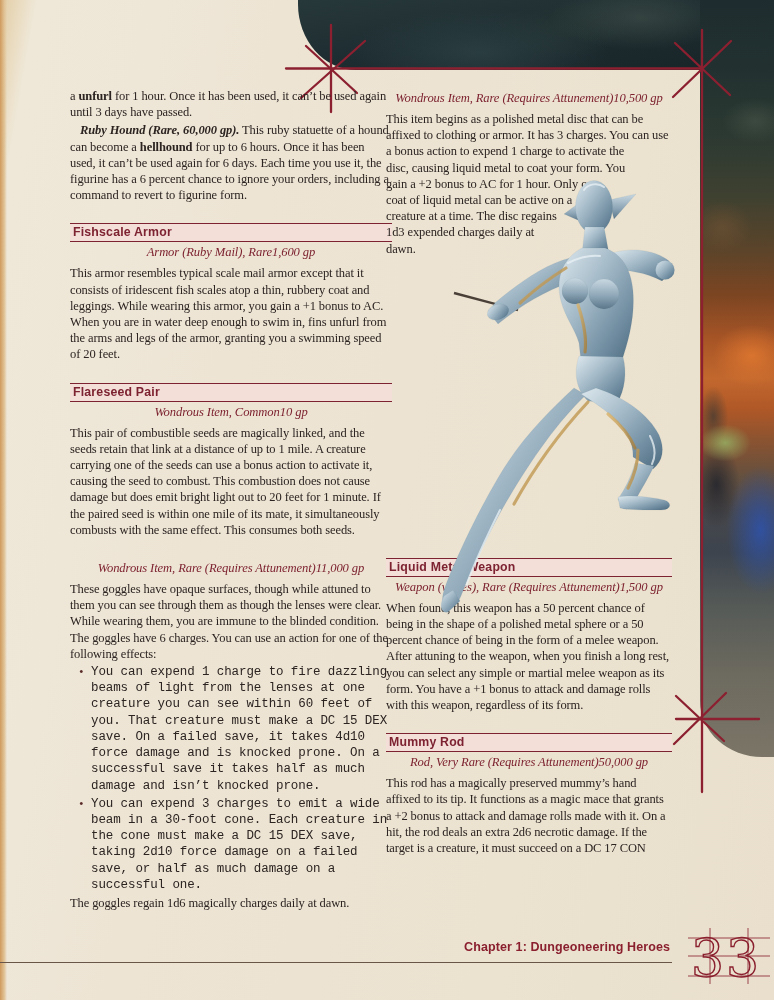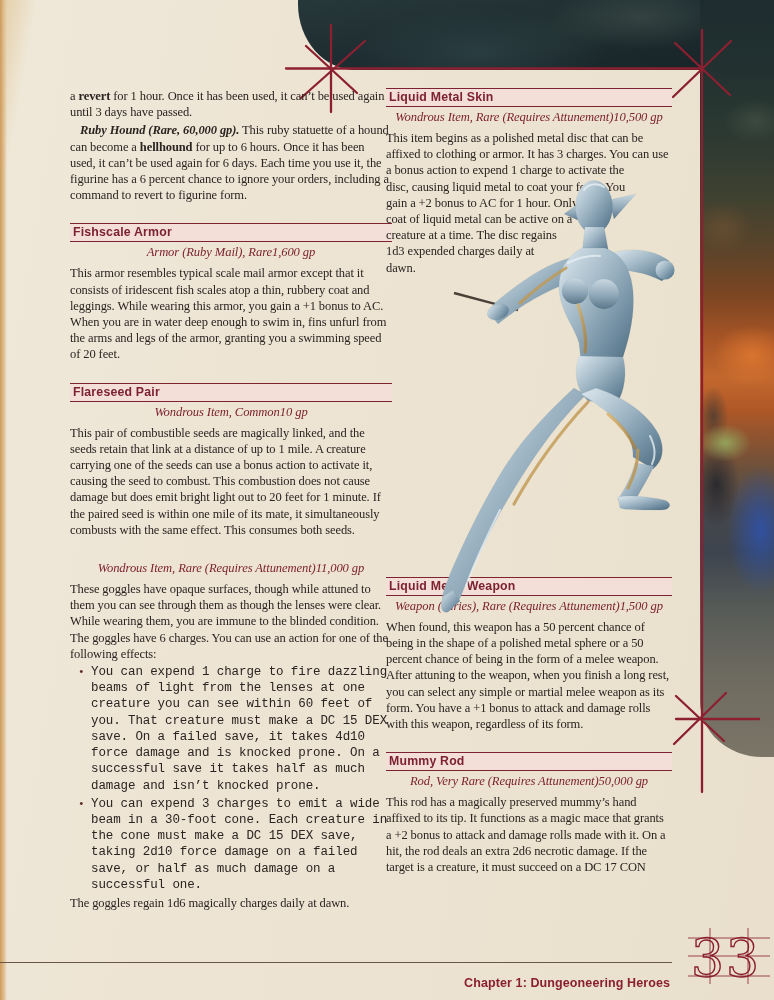--- a/index.html
+++ b/index.html
@@ -86,21 +86,21 @@
 
   
   .figure{position:absolute;left:438px;top:160px;width:260px;height:456px;pointer-events:none;}
 
   
   .ornaments{position:absolute;left:0;top:0;width:774px;height:1000px;pointer-events:none;}
 
   
   .footer-rule{position:absolute;left:0;top:962px;width:672px;height:1.3px;background:#6a5646;}
   .footer-text{
-    position:absolute;top:976px;right:104px;
+    position:absolute;top:940px;right:104px;
     font-family:"Liberation Sans", sans-serif;font-weight:bold;
     font-size:12.5px;color:#8a1f2e;letter-spacing:.1px;
   }
   .pagenum{position:absolute;left:686px;top:926px;}
 </style>
 </head>
 <body>
 
 <div class="page">
 
@@ -120,21 +120,21 @@
       <path d="M673,97 L731,41"></path>
       <path d="M675,43 L730,95"></path>
 
       <path d="M676,719 H759"></path>
       <path d="M674,744 L726,693"></path>
       <path d="M676,696 L724,741"></path>
     </g>
   </svg>
 
   <div class="col col-left">
-    <p class="body"><span>a </span><b class="run">revert</b><span> for 1 hour. Once it has been used, it can’t be used again until 3 days have passed.</span></p>
+    <p class="body"><span>a </span><b class="run">unfurl</b><span> for 1 hour. Once it has been used, it can’t be used again until 3 days have passed.</span></p>
     <p class="body indent"><span class="lead">Ruby Hound (Rare, 60,000 gp).</span><span> This ruby statuette of a hound can become a </span><b class="run">hellhound</b><span> for up to 6 hours. Once it has been used, it can’t be used again for 6 days. Each time you use it, the figurine has a 6 percent chance to ignore your orders, including a command to revert to figurine form.</span></p>
 
     <section class="item">
       <div class="item-head"><span>Fishscale Armor</span></div>
       <div class="item-sub">
         <span>Armor (Ruby Mail), Rare</span>
         <span>1,600 gp</span>
       </div>
       <p class="body item-body">This armor resembles typical scale mail armor except that it consists of iridescent fish scales atop a thin, rubbery coat and leggings. While wearing this armor, you gain a +1 bonus to AC. When you are in water deep enough to swim in, fins unfurl from the arms and legs of the armor, granting you a swimming speed of 20 feet.</p>
     </section>
@@ -157,21 +157,20 @@
       <ul class="blist">
         <li><span>You can expend 1 charge to fire dazzling beams of light from the lenses at one creature you can see within 60 feet of you. That creature must make a DC 15 DEX save. On a failed save, it takes 4d10 force damage and is knocked prone. On a successful save it takes half as much damage and isn’t knocked prone.</span></li>
         <li><span>You can expend 3 charges to emit a wide beam in a 30-foot cone. Each creature in the cone must make a DC 15 DEX save, taking 2d10 force damage on a failed save, or half as much damage on a successful one.</span></li>
       </ul>
       <p class="body">The goggles regain 1d6 magically charges daily at dawn.</p>
     </section>
   </div>
 
   <div class="col col-right">
     <section class="item" style="margin-top:0;">
-      <div class="item-head"><span>Liquid Metal Skin</span></div>
       <div class="item-sub">
         <span>Wondrous Item, Rare (Requires Attunement)</span>
         <span>10,500 gp</span>
       </div>
       <p class="body item-body"><i class="sp sp1"></i><i class="sp sp2"></i><i class="sp sp3"></i><i class="sp sp4"></i><i class="sp sp5"></i><span>This item begins as a polished metal disc that can be affixed to clothing or armor. It has 3 charges. You can use a bonus action to expend 1 charge to activate the disc, causing liquid metal to coat your form. You gain a +2 bonus to AC for 1 hour. Only one coat of liquid metal can be active on a creature at a time. The disc regains 1d3 expended charges daily at dawn.</span></p>
     </section>
 
     <section class="item gap-weapon">
       <div class="item-head"><span>Liquid Metal Weapon</span></div>
       <div class="item-sub">

